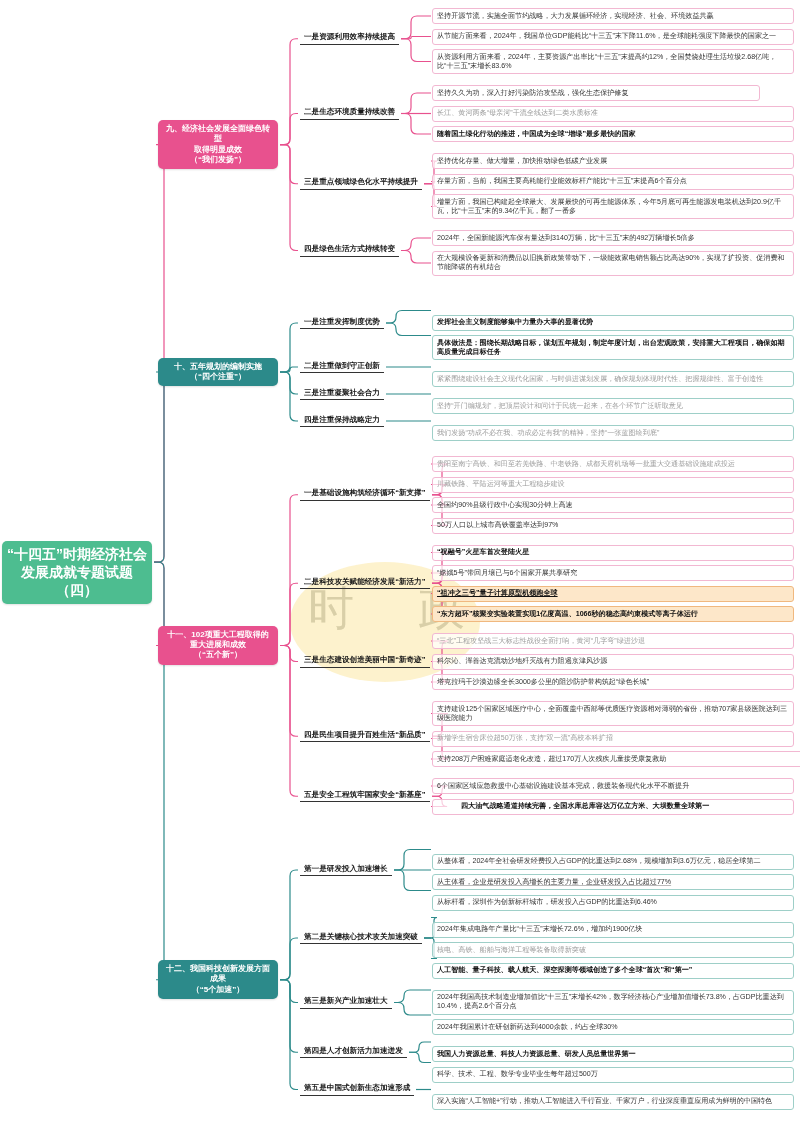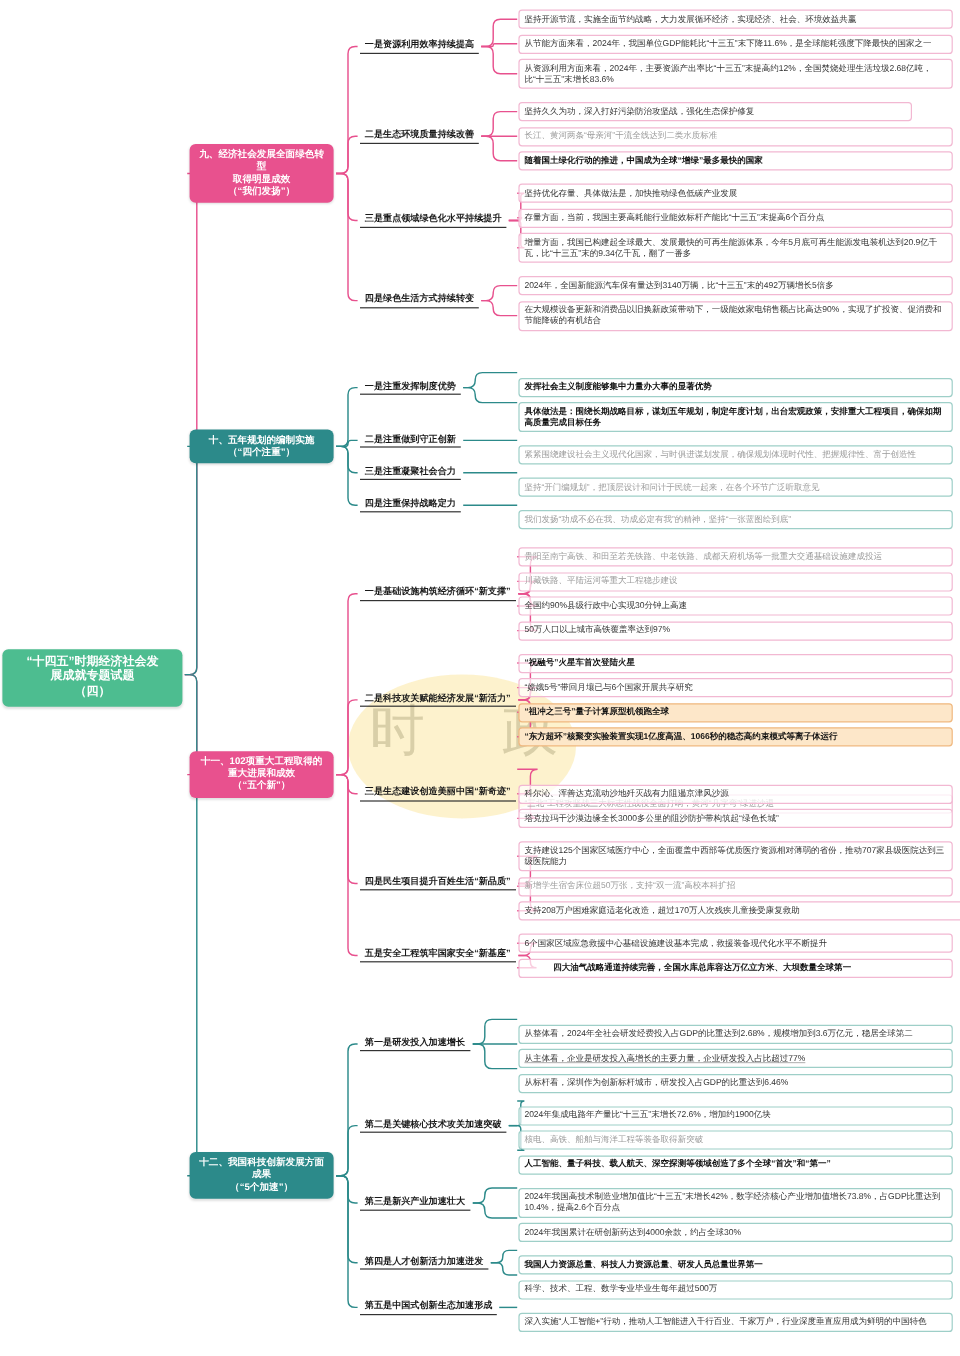--- a/index.html
+++ b/index.html
@@ -51,25 +51,25 @@
     display: flex;
     align-items: center;
     line-height: 1.28;
     white-space: normal;
   }
 
   .root {
     background: #4dbd90;
     color: #ffffff;
     border-radius: 5px;
-    font-size: 10px;
+    font-size: 14px;
     font-weight: bold;
     text-align: center;
     justify-content: center;
-    padding: 5px 20px;
+    padding: 5px 0;
     box-shadow: 0 1px 2px rgba(0,0,0,.12);
   }
 
   .sec {
     border-radius: 5px;
     color: #ffffff;
     font-size: 8px;
     font-weight: bold;
     text-align: center;
     justify-content: center;
@@ -183,21 +183,21 @@
 
 <div id="nodes">
     <div class="node leaf" style="width: 362px; visibility: visible; left: 432px; top: 8px;">坚持开源节流，实施全面节约战略，大力发展循环经济，实现经济、社会、环境效益共赢</div>
     <div class="node leaf" style="width: 362px; visibility: visible; left: 432px; top: 28.5px;">从节能方面来看，2024年，我国单位GDP能耗比“十三五”末下降11.6%，是全球能耗强度下降最快的国家之一</div>
     <div class="node leaf" style="width: 362px; visibility: visible; left: 432px; top: 49px;">从资源利用方面来看，2024年，主要资源产出率比“十三五”末提高约12%，全国焚烧处理生活垃圾2.68亿吨，比“十三五”末增长83.6%</div>
     <div class="node sub" style="width: auto; visibility: visible; left: 300px; top: 30.25px;">一是资源利用效率持续提高</div>
     <div class="node leaf" style="width: 328px; visibility: visible; left: 432px; top: 85px;">坚持久久为功，深入打好污染防治攻坚战，强化生态保护修复</div>
     <div class="node leaf dim" style="width: 362px; visibility: visible; left: 432px; top: 105.5px;">长江、黄河两条“母亲河”干流全线达到二类水质标准</div>
     <div class="node leaf b" style="width: 362px; visibility: visible; left: 432px; top: 126px;">随着国土绿化行动的推进，中国成为全球“增绿”最多最快的国家</div>
     <div class="node sub" style="width: auto; visibility: visible; left: 300px; top: 105px;">二是生态环境质量持续改善</div>
-    <div class="node leaf" style="width: 362px; visibility: visible; left: 432px; top: 153px;">坚持优化存量、具体做法是，加快推动绿色低碳产业发展</div>
+    <div class="node leaf" style="width: 362px; visibility: visible; left: 432px; top: 153px;">坚持优化存量、做大增量，加快推动绿色低碳产业发展</div>
     <div class="node leaf" style="width: 362px; visibility: visible; left: 432px; top: 173.5px;">存量方面，当前，我国主要高耗能行业能效标杆产能比“十三五”末提高6个百分点</div>
     <div class="node leaf" style="width: 362px; visibility: visible; left: 432px; top: 194px;">增量方面，我国已构建起全球最大、发展最快的可再生能源体系，今年5月底可再生能源发电装机达到20.9亿千瓦，比“十三五”末的9.34亿千瓦，翻了一番多</div>
     <div class="node sub" style="width: auto; visibility: visible; left: 300px; top: 175.25px;">三是重点领域绿色化水平持续提升</div>
     <div class="node leaf" style="width: 362px; visibility: visible; left: 432px; top: 230px;">2024年，全国新能源汽车保有量达到3140万辆，比“十三五”末的492万辆增长5倍多</div>
     <div class="node leaf" style="width: 362px; visibility: visible; left: 432px; top: 250.5px;">在大规模设备更新和消费品以旧换新政策带动下，一级能效家电销售额占比高达90%，实现了扩投资、促消费和节能降碳的有机结合</div>
     <div class="node sub" style="width: auto; visibility: visible; left: 300px; top: 242px;">四是绿色生活方式持续转变</div>
     <div class="node sec pink" style="display: block; text-align: center; width: 120px; visibility: visible; left: 158px; top: 120.125px;">
       <div>九、经济社会发展全面绿色转型</div>
       <div>取得明显成效</div>
       <div>（“我们发扬”）</div>
@@ -215,24 +215,24 @@
       <div>十、五年规划的编制实施</div>
       <div>（“四个注重”）</div>
     </div>
     <div class="node leaf dim" style="width: 362px; visibility: visible; left: 432px; top: 456px;">贵阳至南宁高铁、和田至若羌铁路、中老铁路、成都天府机场等一批重大交通基础设施建成投运</div>
     <div class="node leaf dim" style="width: 362px; visibility: visible; left: 432px; top: 476.5px;">川藏铁路、平陆运河等重大工程稳步建设</div>
     <div class="node leaf" style="width: 362px; visibility: visible; left: 432px; top: 497px;">全国约90%县级行政中心实现30分钟上高速</div>
     <div class="node leaf" style="width: 362px; visibility: visible; left: 432px; top: 517.5px;">50万人口以上城市高铁覆盖率达到97%</div>
     <div class="node sub" style="width: auto; visibility: visible; left: 300px; top: 486.25px;">一是基础设施构筑经济循环“新支撑”</div>
     <div class="node leaf b" style="width: 362px; visibility: visible; left: 432px; top: 544.5px;">“祝融号”火星车首次登陆火星</div>
     <div class="node leaf" style="width: 362px; visibility: visible; left: 432px; top: 565px;">“嫦娥5号”带回月壤已与6个国家开展共享研究</div>
-    <div class="node leaf hl b" style="width: 362px; visibility: visible; left: 432px; top: 585.5px;">“祖冲之三号”量子计算原型机领跑全球</div>
+    <div class="node leaf hl b" style="width: 362px; visibility: visible; left: 432px; top: 585.5px; text-decoration: underline;">“祖冲之三号”量子计算原型机领跑全球</div>
     <div class="node leaf hl b" style="width: 362px; visibility: visible; left: 432px; top: 606px;">“东方超环”核聚变实验装置实现1亿度高温、1066秒的稳态高约束模式等离子体运行</div>
     <div class="node sub" style="width: auto; visibility: visible; left: 300px; top: 574.75px;">二是科技攻关赋能经济发展“新活力”</div>
-    <div class="node leaf dim" style="width: 362px; visibility: visible; left: 432px; top: 633px; margin-top: 29px;">“三北”工程攻坚战三大标志性战役全面打响，黄河“几字弯”绿进沙退</div>
+    <div class="node leaf dim" style="width: 362px; visibility: visible; left: 432px; top: 633px;">“三北”工程攻坚战三大标志性战役全面打响，黄河“几字弯”绿进沙退</div>
     <div class="node leaf" style="width: 362px; visibility: visible; left: 432px; top: 653.5px;">科尔沁、浑善达克流动沙地歼灭战有力阻遏京津风沙源</div>
     <div class="node leaf" style="width: 362px; visibility: visible; left: 432px; top: 674px;">塔克拉玛干沙漠边缘全长3000多公里的阻沙防护带构筑起“绿色长城”</div>
     <div class="node sub" style="width: auto; visibility: visible; left: 300px; top: 653px;">三是生态建设创造美丽中国“新奇迹”</div>
     <div class="node leaf" style="width: 362px; visibility: visible; left: 432px; top: 701px;">支持建设125个国家区域医疗中心，全面覆盖中西部等优质医疗资源相对薄弱的省份，推动707家县级医院达到三级医院能力</div>
     <div class="node leaf dim" style="width: 362px; visibility: visible; left: 432px; top: 730.5px;">新增学生宿舍床位超50万张，支持“双一流”高校本科扩招</div>
     <div class="node leaf" style="width: 436px; visibility: visible; left: 432px; top: 751px;">支持208万户困难家庭适老化改造，超过170万人次残疾儿童接受康复救助</div>
     <div class="node sub" style="width: auto; visibility: visible; left: 300px; top: 727.75px;">四是民生项目提升百姓生活“新品质”</div>
     <div class="node leaf" style="width: 362px; visibility: visible; left: 432px; top: 778px;">6个国家区域应急救援中心基础设施建设基本完成，救援装备现代化水平不断提升</div>
     <div class="node leaf b" style="width: 362px; visibility: visible; left: 432px; top: 798.5px; padding-left: 28px;">四大油气战略通道持续完善，全国水库总库容达万亿立方米、大坝数量全球第一</div>
     <div class="node sub" style="width: auto; visibility: visible; left: 300px; top: 787.75px;">五是安全工程筑牢国家安全“新基座”</div>

